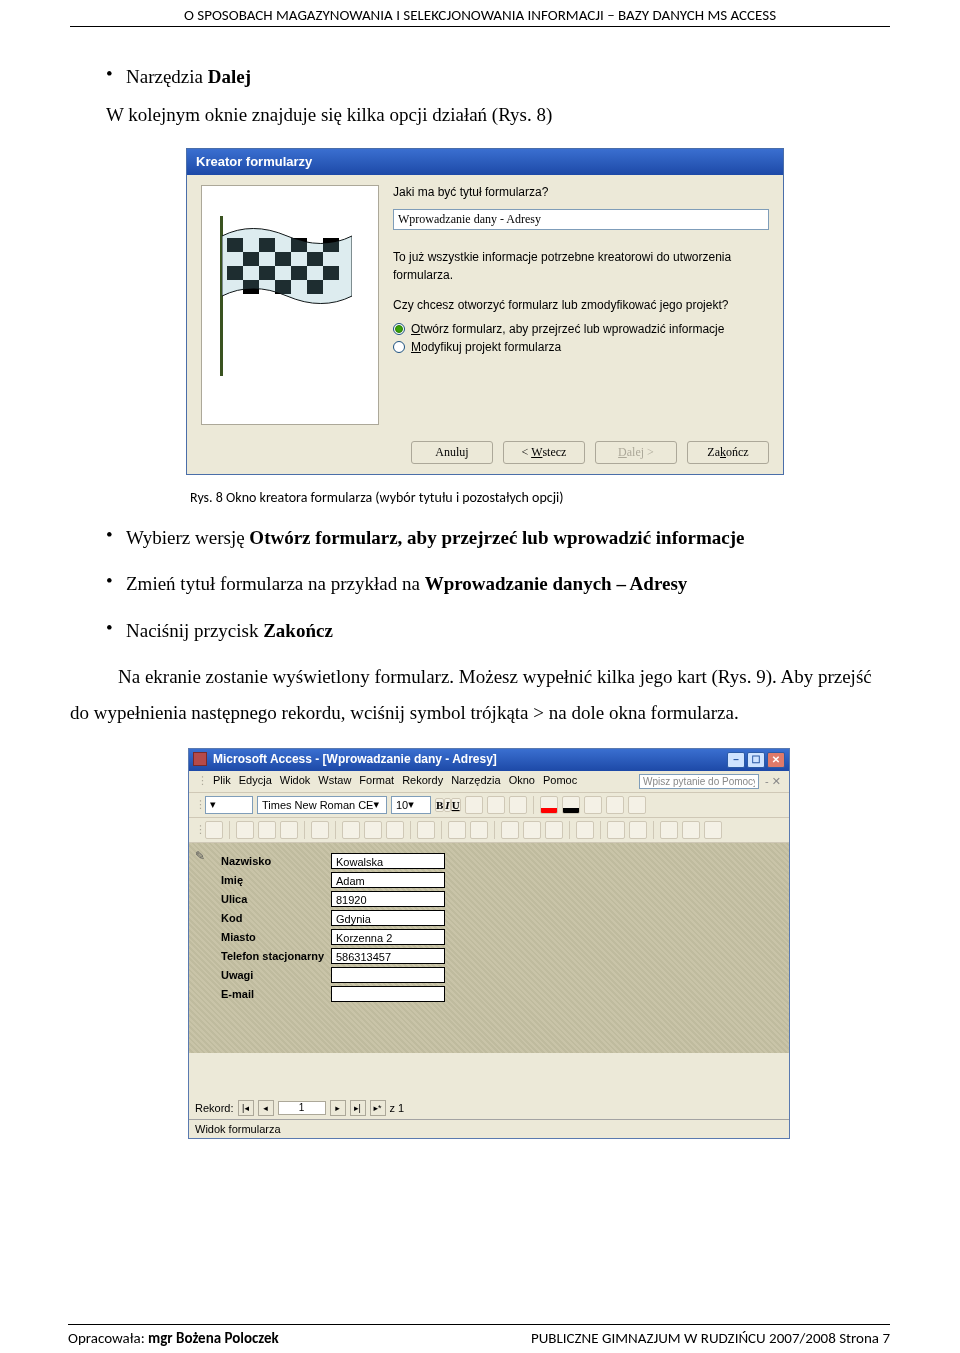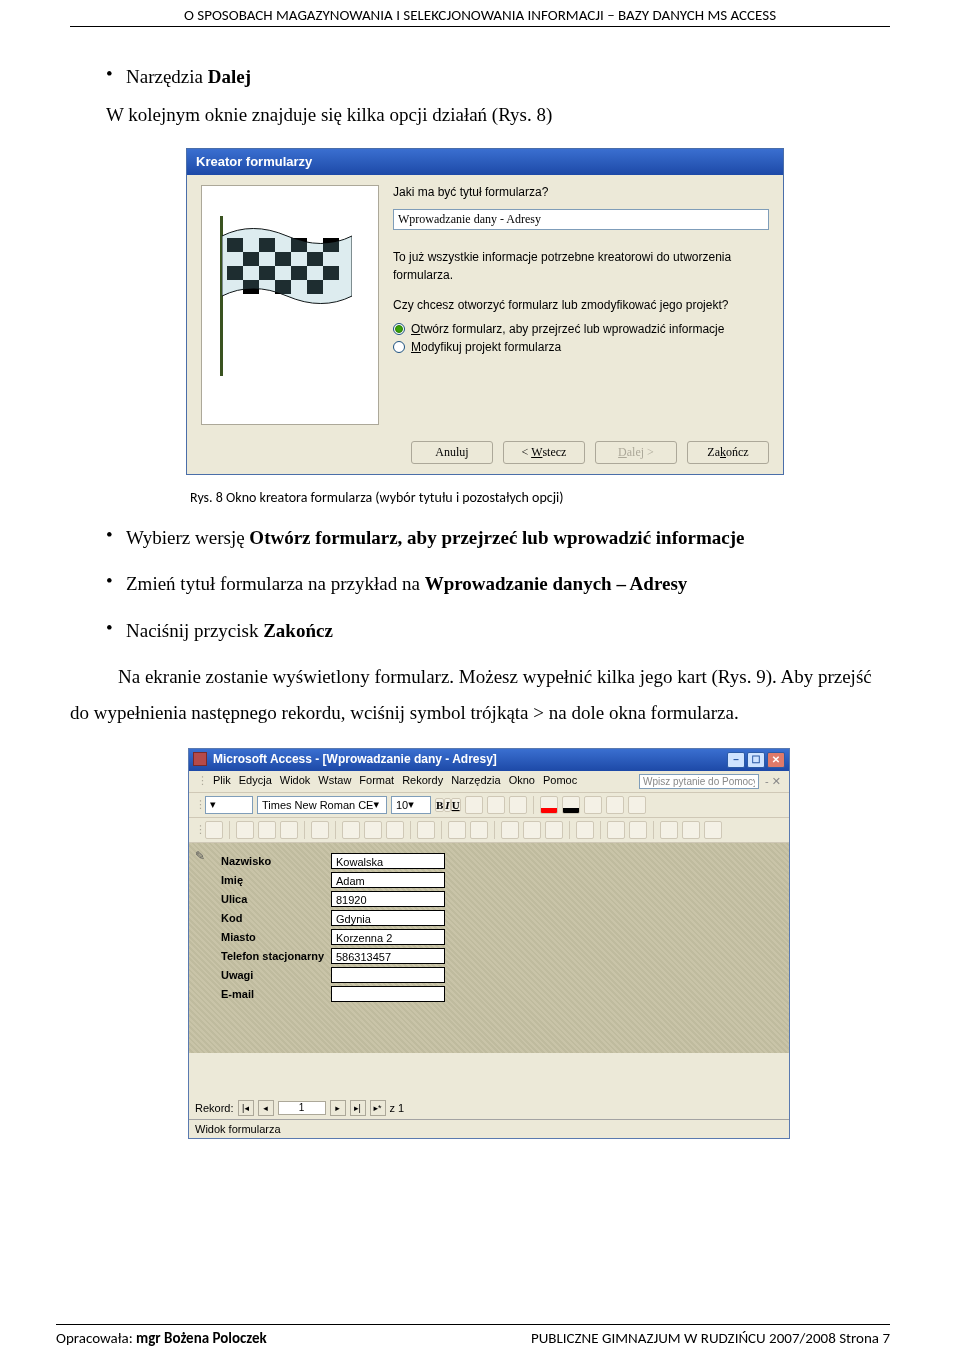--- a/index.html
+++ b/index.html
@@ -21,21 +21,21 @@
   }
   .content { padding: 18px 70px 0; }
   .bullet-row { display:flex; gap:12px; margin: 18px 0 4px 36px; font-size:19px; }
   .bullet-row .blt { width:8px; }
   .bullet-row .body { flex:1; line-height:1.5; }
   .subtext { margin: 8px 36px 18px; font-size:19px; line-height:1.6; }
   .caption { font-family: Calibri, Arial, sans-serif; font-size:14px; margin: 14px 0 6px 120px; }
   .bodytext { font-size:19px; line-height:1.9; margin-top:14px; }
   .indent-first { text-indent:48px; }
   .footer {
-    position:absolute; bottom:6px; left:56px; right:70px;
+    position:absolute; bottom:6px; left:68px; right:70px;
     border-top:1.5px solid #000; padding-top:4px;
     font-family: Calibri, Arial, sans-serif; font-size:15px;
     display:flex; justify-content:space-between;
   }
   
   .wizard {
     width: 598px; margin: 0 0 6px 116px;
     border: 1px solid #4a6ea9;
     background: #ece9d8;
     font-family: Tahoma, Arial, sans-serif; font-size:12px;

